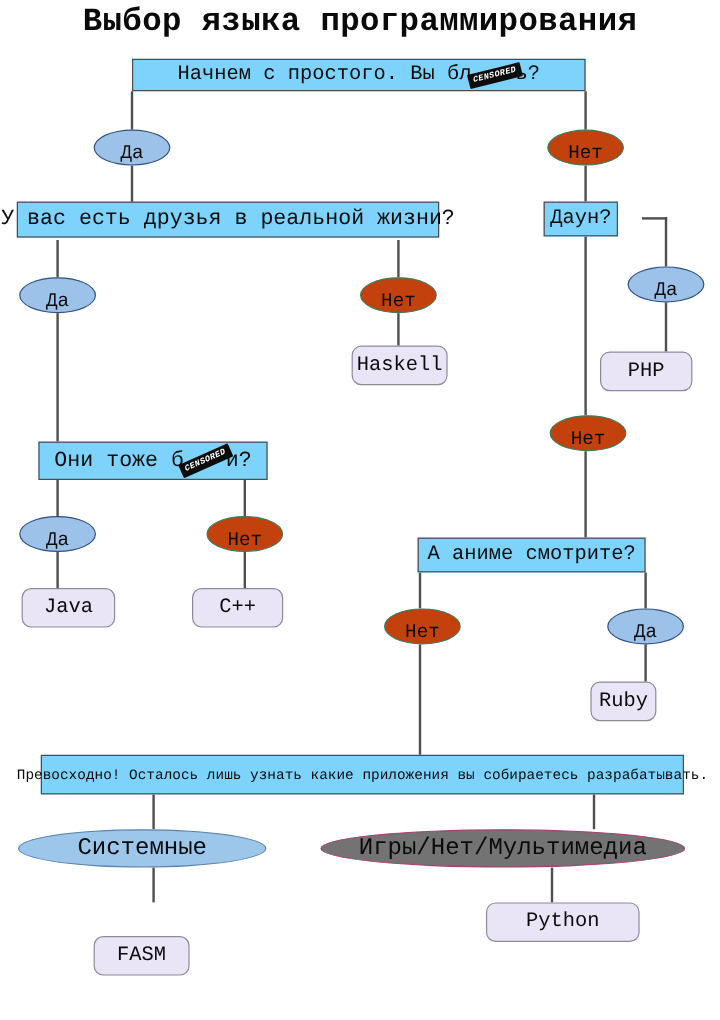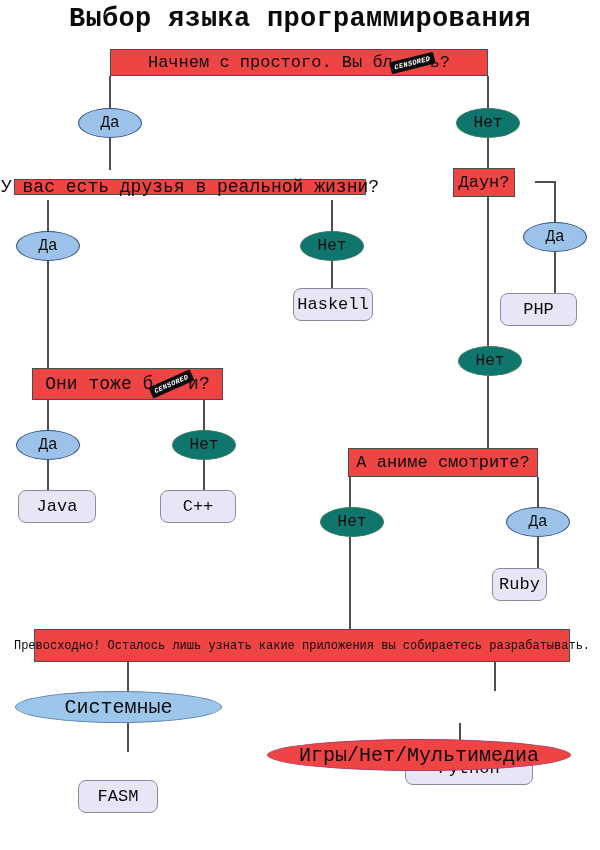--- a/index.html
+++ b/index.html
@@ -5,43 +5,43 @@
   html,body{margin:0;padding:0;background:#ffffff;}
   .canvas{
     position:relative;width:600px;height:850px;background:#ffffff;
     font-family:Liberation Mono, monospace;color:#0b0b0b;overflow:hidden;
   }
   .title{
     position:absolute;left:0;top:4px;width:600px;height:36px;
     text-align:center;font-size:27px;font-weight:700;letter-spacing:0.3px;color:#0a0a0a;
   }
   .qbox{
-    position:absolute;background:#ef4444;border:1.5px solid #4c4c4c;
+    position:absolute;background:#7dd3fc;border:1.5px solid #4c4c4c;
     display:flex;align-items:center;justify-content:center;
     text-align:center;box-sizing:border-box;white-space:nowrap;
   }
   .ans{
     position:absolute;width:64px;height:30px;border-radius:50%;
-    display:flex;align-items:center;justify-content:center;
+    display:flex;align-items:flex-end;justify-content:center;
     font-size:16px;box-sizing:border-box;
   }
   .ans.yes{background:#9dc2e9;border:1.5px solid #31517e;}
-  .ans.no{background:#0f766e;border:1.5px solid #3d7c5c;}
+  .ans.no{background:#c2410c;border:1.5px solid #3d7c5c;}
   .lang{
     position:absolute;height:33px;background:#eae4f7;border:1.5px solid #8d8a99;
     border-radius:8px;display:flex;align-items:center;justify-content:center;
     font-size:17px;box-sizing:border-box;
   }
   .cat{
     position:absolute;height:32px;border-radius:50%;
     display:flex;align-items:center;justify-content:center;
     font-size:20px;box-sizing:border-box;
   }
   .cat.system{background:#9cc6ea;border:1.5px solid #5b83ad;}
-  .cat.games{background:#ef4444;border:1.5px solid #aa3d6e;margin-top:48px;}
+  .cat.games{background:#737373;border:1.5px solid #aa3d6e;}
   .vline{position:absolute;width:2px;background:#4f4f4f;}
   .hline{position:absolute;height:2px;background:#4f4f4f;}
   .stamp{
     display:inline-block;background:#0c0c0c;color:#ffffff;
     font-size:7px;font-weight:700;font-style:italic;letter-spacing:0.4px;
     padding:2px 4px;position:relative;z-index:2;white-space:nowrap;border-radius:1px;
   }
   .stamp.tilt-a{transform:rotate(-14deg);margin:0 -5px 0 -3px;}
   .stamp.tilt-b{transform:rotate(-24deg);margin:0 -6px 0 -4px;}
   .f17{font-size:17px;}
@@ -80,21 +80,21 @@
   <div class="vline" style="left:494px;top:662px;height:29px"></div>
   <div class="vline" style="left:127px;top:723px;height:29px"></div>
   <div class="vline" style="left:459px;top:723px;height:29px"></div>
 
   <div class="qbox f17" style="left:110px;top:49px;width:378px;height:27px">
     <span>Начнем с простого. Вы бл</span>
       <span class="stamp tilt-a">CENSORED</span>
       <span>ь?</span>
   </div>
 
-  <div class="qbox f18" style="left:14px;top:179px;width:352px;height:16px">
+  <div class="qbox f18" style="left:14px;top:168px;width:352px;height:30px">
     <span>У вас есть друзья в реальной жизни?</span>
   </div>
 
   <div class="qbox f17" style="left:453px;top:168px;width:62px;height:29px">
     <span>Даун?</span>
   </div>
 
   <div class="qbox f18" style="left:32px;top:368px;width:191px;height:32px">
     <span>Они тоже б</span>
       <span class="stamp tilt-b">CENSORED</span>

